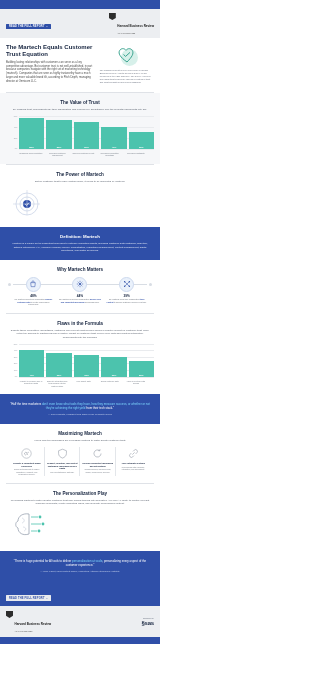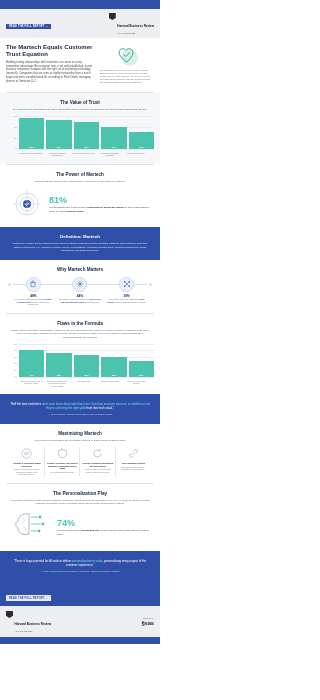--- a/index.html
+++ b/index.html
@@ -262,26 +262,20 @@
     <div class="stat-row">
       <div class="stat-ico">
         <svg width="32" height="32" viewBox="0 0 32 32">
           <circle cx="16" cy="16" r="11" fill="none" stroke="#c9d3e6" stroke-width="0.8"></circle>
           <circle cx="16" cy="16" r="7" fill="none" stroke="#c9d3e6" stroke-width="0.8"></circle>
           <circle cx="16" cy="16" r="4" fill="#2f4fa8"></circle>
           <path d="M14.2 16.1 L15.5 17.4 L18 14.6" fill="none" stroke="#fff" stroke-width="0.9"></path>
           <path d="M16 2 L16 27 M2 16 L29 16" stroke="#c9d3e6" stroke-width="0.6"></path>
         </svg>
       </div>
-      <div class="stat-txt">
-        <div class="stat-num">81%</div>
-        <div class="stat-desc">
-          <span>of respondents say martech has a </span><b>significant or moderate impact</b><span> on their organization's ability to foster </span><b>customer trust</b><span>.</span>
-        </div>
-      </div>
     </div>
   </div>
 
   <div class="defblock">
     <div class="def-title">Definition: Martech</div>
     <div class="def-body">Martech is a unique set of marketing tools used to optimize marketing efforts, including customer data platforms, analytics, artificial intelligence (AI), machine learning, journey orchestration, marketing measurement, content management, digital advertising, and digital ad serving.</div>
   </div>
 
   <div class="sec">
     <div class="sec-title">Why Martech Matters</div>
@@ -470,26 +464,20 @@
           <path d="M18 4 C12 3 7 6 7 11 C4 12 4 17 7 18 C7 23 12 26 18 24 Z" fill="none" stroke="#9aa3b1" stroke-width="0.8"></path>
           <path d="M11 8 C14 9 14 12 11 13 M12 17 C15 17 16 20 13 21" fill="none" stroke="#c6cdd8" stroke-width="0.6"></path>
           <g stroke="#4cc3ad" stroke-width="0.8" fill="none">
             <path d="M20 7 H27 M20 14 H30 M20 21 H26"></path>
           </g>
           <circle cx="29" cy="7" r="1.4" fill="#4cc3ad"></circle>
           <circle cx="32" cy="14" r="1.4" fill="#4cc3ad"></circle>
           <circle cx="28" cy="21" r="1.4" fill="#4cc3ad"></circle>
         </svg>
       </div>
-      <div class="stat-txt">
-        <div class="stat-num">74%</div>
-        <div class="stat-desc">
-          <span>of respondents agree </span><b>integrating gen AI</b><span> can enhance their organization's martech stack.</span>
-        </div>
-      </div>
     </div>
   </div>
 
   <div class="quote">
     <div class="quote-txt">
       <span>"There is huge potential for AI tools to deliver </span><em>personalization at scale</em><span>, personalizing every aspect of the customer experience."</span>
     </div>
     <div class="quote-attr">— Mike Kaput, chief content officer, Marketing Artificial Intelligence Institute</div>
   </div>
 

